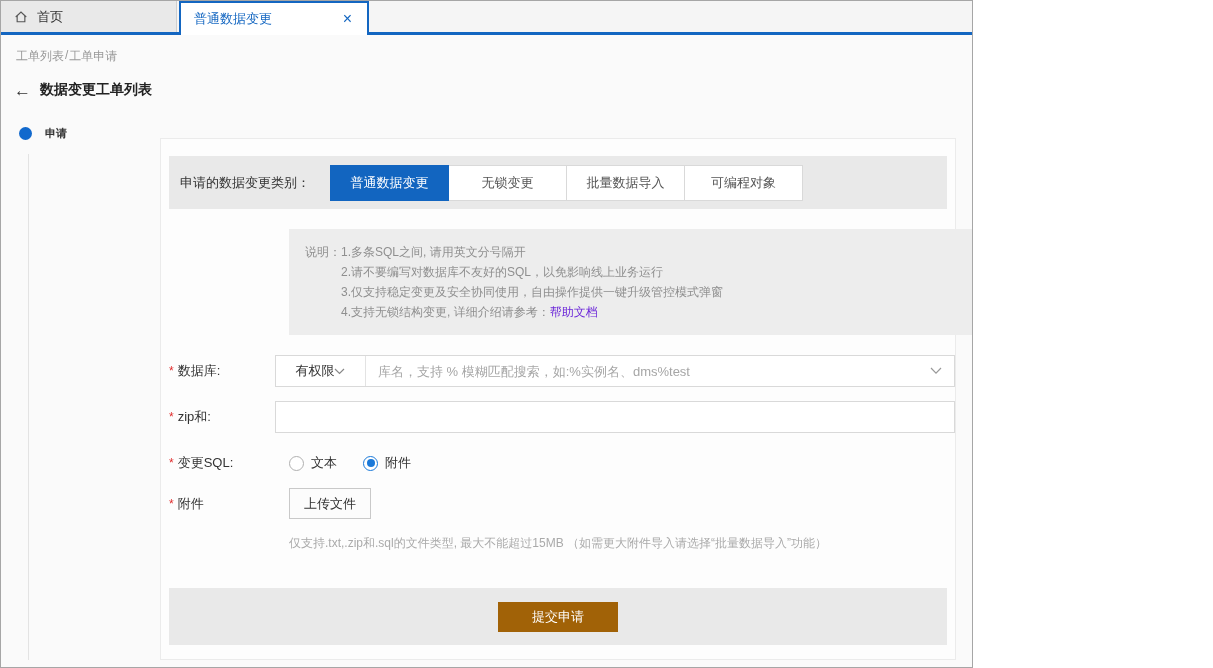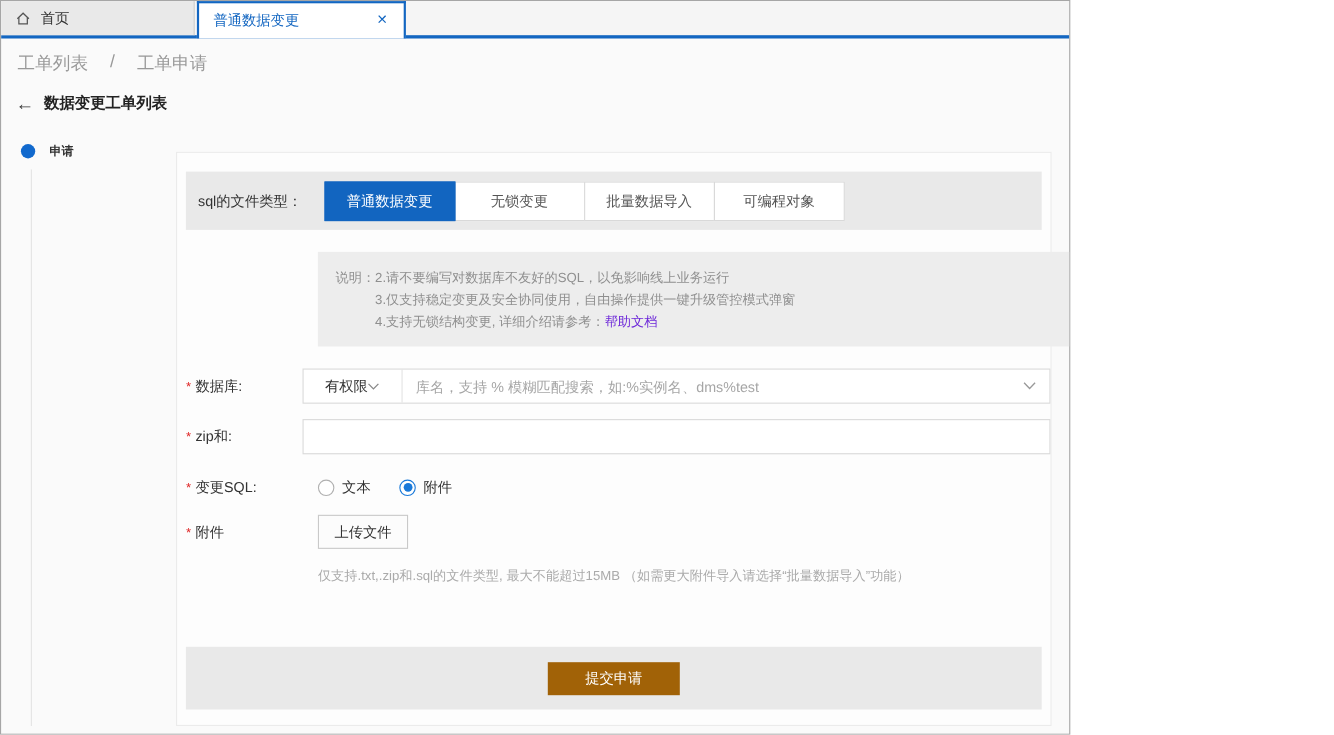--- a/index.html
+++ b/index.html
@@ -15,21 +15,21 @@
   .tab-home { position:absolute; left:0; top:0; width:176px; height:31px; background:#e9e9e9;
               border-right:1px solid #cfcfcf; display:flex; align-items:center; gap:9px;
               padding:0 13px; font-size:13px; color:#333; cursor:pointer; }
   .tab-active { position:absolute; left:178px; top:0; width:190px; height:34px; background:#fff;
               border:2px solid #1366c1; border-bottom:none; z-index:2; display:flex;
               align-items:center; justify-content:space-between; padding:0 13px;
               color:#1366c1; font-size:13px; cursor:pointer; }
   .tab-close { font-size:16px; line-height:1; color:#1366c1; cursor:pointer; padding:0 2px; }
 
   
-  .breadcrumb { margin:13px 0 0 15px; font-size:16px; color:#999; display:flex; gap:20px; }
+  .breadcrumb { margin:13px 0 0 15px; font-size:12px; color:#999; display:flex; gap:1px; }
   .breadcrumb .crumb { cursor:pointer; }
   .page-title { margin:16px 0 0 13px; display:flex; align-items:center; gap:9px; }
   .back-arrow { font-size:17px; color:#333; cursor:pointer; line-height:1; }
   .title-text { font-size:14px; font-weight:bold; color:#222; }
   .step { margin:27px 0 0 18px; display:flex; align-items:center; gap:13px; }
   .step-dot { width:13px; height:13px; border-radius:50%; background:#1169cd; }
   .step-label { font-size:11px; color:#333; font-weight:600; }
   .step-line { position:absolute; left:27px; top:153px; bottom:7px; width:1px; background:#e3e3e3; }
 
   
@@ -124,32 +124,33 @@
 
   <div class="step">
     <span class="step-dot"></span>
     <span class="step-label">申请</span>
   </div>
   <div class="step-line"></div>
 
   <div class="card">
 
     <div class="cat-strip">
-      <span class="cat-label">sql的文件类型：</span>
+      <span class="cat-label">申请的数据变更类别：</span>
       <div class="cat-btns">
         <div class="cat-btn active">普通数据变更</div>
         <div class="cat-btn">无锁变更</div>
         <div class="cat-btn">批量数据导入</div>
         <div class="cat-btn">可编程对象</div>
       </div>
     </div>
 
     <div class="note-box">
       <span class="note-label">说明：</span>
       <div>
+        <div>1.多条SQL之间, 请用英文分号隔开</div>
         <div>2.请不要编写对数据库不友好的SQL，以免影响线上业务运行</div>
         <div>3.仅支持稳定变更及安全协同使用，自由操作提供一键升级管控模式弹窗</div>
         <div><span>4.支持无锁结构变更, 详细介绍请参考：</span><span class="help-link">帮助文档</span></div>
       </div>
     </div>
 
     <div class="form-row row-db">
       <div class="row-label">
         <span class="req">*</span><span>数据库:</span>
       </div>

